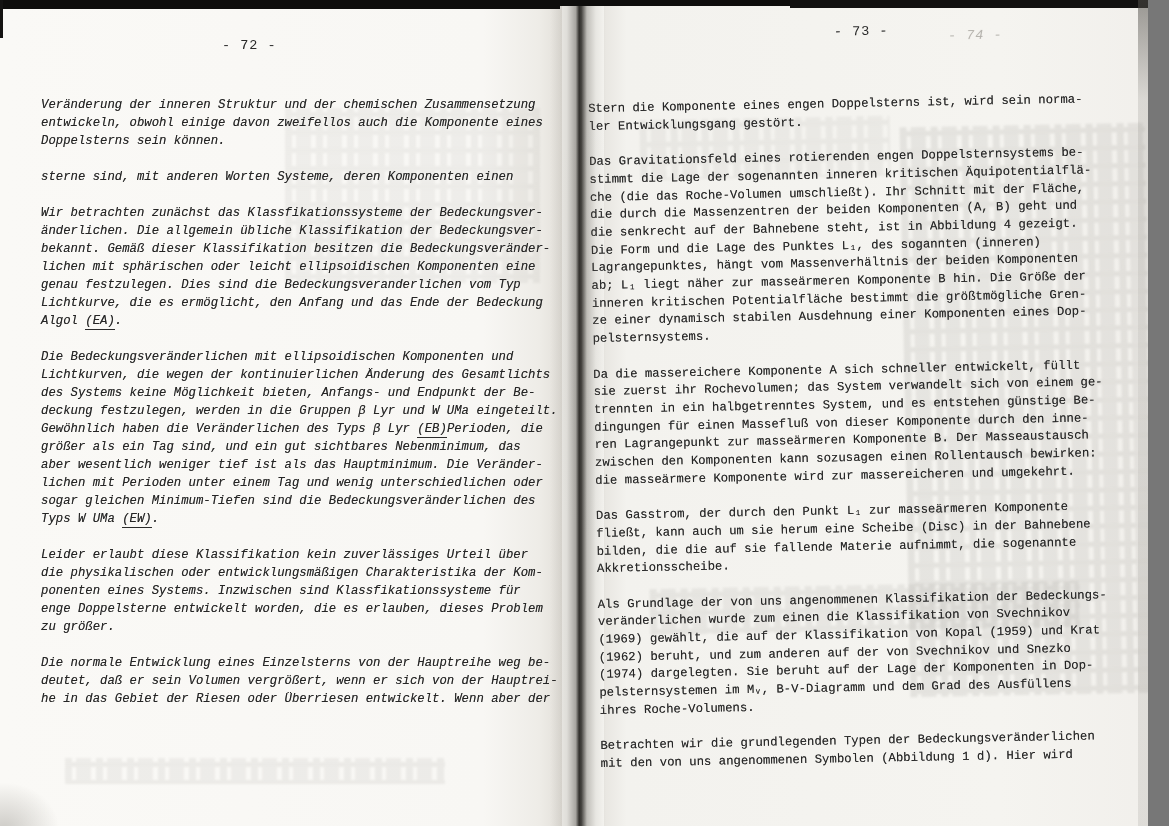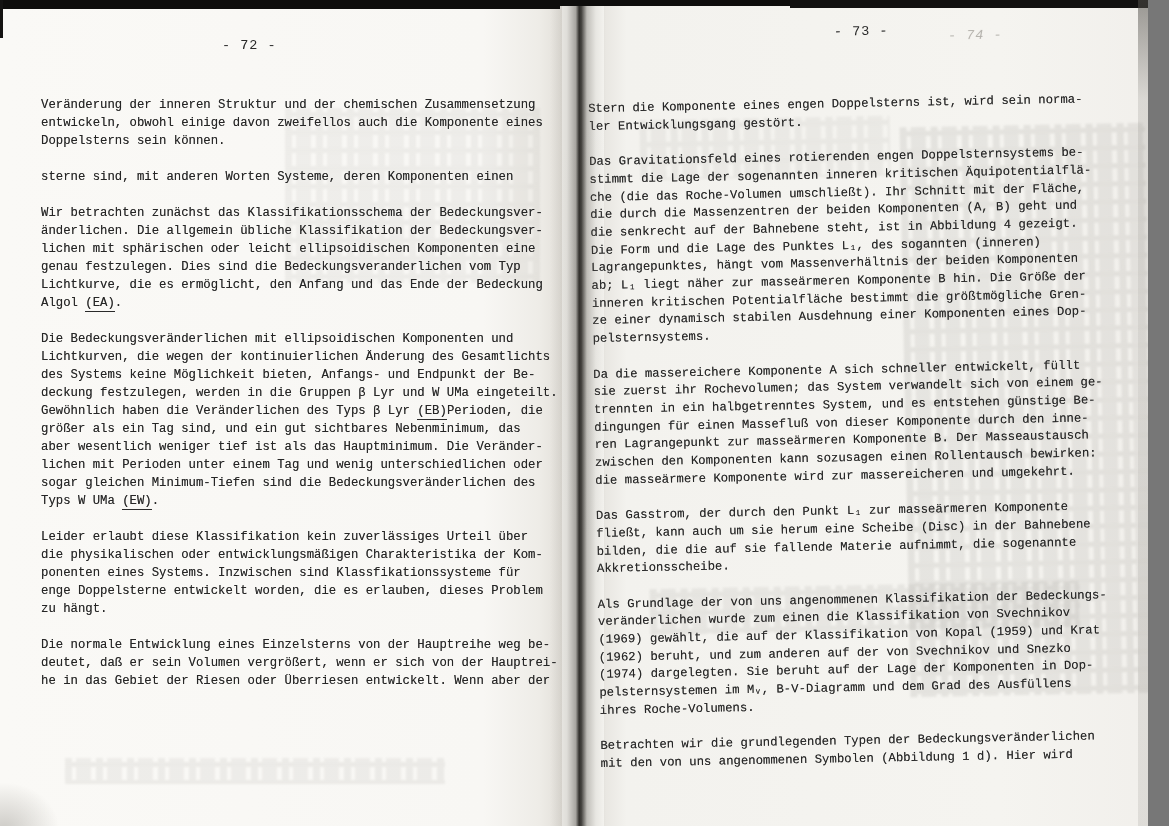--- a/index.html
+++ b/index.html
@@ -36,21 +36,21 @@
     background:linear-gradient(180deg,rgba(80,77,72,0.55) 0%,rgba(110,107,101,0.18) 12%,rgba(120,117,111,0.10) 45%,rgba(120,117,111,0.16) 100%);}
   .corner-smudge{position:absolute;left:-10px;top:782px;width:70px;height:60px;
     background:radial-gradient(ellipse at 20% 80%,rgba(120,116,108,0.35),transparent 70%);}
 
   .pagenum{position:absolute;font-size:13.5px;letter-spacing:1px;color:#2a2a2a;}
   .pagenum-left{left:222px;top:38px;}
   .pagenum-right{left:834px;top:24px;transform:rotate(-1deg);}
   .pagenum-ghost{left:948px;top:28px;color:rgba(125,122,114,0.55);filter:blur(0.6px);transform:rotate(-1deg);font-style:italic;}
 
   .textblock{position:absolute;font-size:12.3px;}
-  .textblock-left{left:41px;top:96px;width:520px;line-height:18px;}
+  .textblock-left{left:41px;top:96px;width:520px;line-height:18px;font-style:italic;}
   .textblock-right{left:588px;top:101px;width:560px;line-height:17.7px;transform:rotate(-1.1deg);transform-origin:0 0;}
   .para{margin:0 0 18px 0;}
   .textblock-right .para{margin-bottom:17.7px;}
   .tline{white-space:pre;text-shadow:0 0 0.5px rgba(38,38,38,0.55);}
   .ul{border-bottom:1.2px solid #2a2a2a;padding-bottom:0.5px;}
 
   .ghost-lines{position:absolute;pointer-events:none;opacity:0.12;filter:blur(1.1px);
     background-image:
       repeating-linear-gradient(90deg,rgba(95,92,86,0.9) 0 7px,transparent 7px 11px,rgba(95,92,86,0.8) 11px 26px,transparent 26px 31px),
       repeating-linear-gradient(180deg,transparent 0 4px,#6e6b64 4px 9px,transparent 9px 18px);
@@ -80,22 +80,23 @@
   <div class="textblock textblock-left">
     <div class="para">
         <div class="tline">Veränderung der inneren Struktur und der chemischen Zusammensetzung</div>
         <div class="tline">entwickeln, obwohl einige davon zweifellos auch die Komponente eines</div>
         <div class="tline">Doppelsterns sein können.</div>
       </div>
     <div class="para">
         <div class="tline">sterne sind, mit anderen Worten Systeme, deren Komponenten einen</div>
       </div>
     <div class="para">
-        <div class="tline">Wir betrachten zunächst das Klassifikationsschema der Bedeckungsver-</div>
+        <div class="tline">Wir betrachten zunächst das Klassfikationssysteme der Bedeckungsver-</div>
         <div class="tline">änderlichen. Die allgemein übliche Klassifikation der Bedeckungsver-</div>
+        <div class="tline">bekannt. Gemäß dieser Klassifikation besitzen die Bedeckungsveränder-</div>
         <div class="tline">lichen mit sphärischen oder leicht ellipsoidischen Komponenten eine</div>
         <div class="tline">genau festzulegen. Dies sind die Bedeckungsveranderlichen vom Typ</div>
         <div class="tline">Lichtkurve, die es ermöglicht, den Anfang und das Ende der Bedeckung</div>
         <div class="tline">Algol <span class="ul">(EA)</span>.</div>
       </div>
     <div class="para">
         <div class="tline">Die Bedeckungsveränderlichen mit ellipsoidischen Komponenten und</div>
         <div class="tline">Lichtkurven, die wegen der kontinuierlichen Änderung des Gesamtlichts</div>
         <div class="tline">des Systems keine Möglichkeit bieten, Anfangs- und Endpunkt der Be-</div>
         <div class="tline">deckung festzulegen, werden in die Gruppen β Lyr und W UMa eingeteilt.</div>
@@ -104,21 +105,21 @@
         <div class="tline">aber wesentlich weniger tief ist als das Hauptminimum. Die Veränder-</div>
         <div class="tline">lichen mit Perioden unter einem Tag und wenig unterschiedlichen oder</div>
         <div class="tline">sogar gleichen Minimum-Tiefen sind die Bedeckungsveränderlichen des</div>
         <div class="tline">Typs W UMa <span class="ul">(EW)</span>.</div>
       </div>
     <div class="para">
         <div class="tline">Leider erlaubt diese Klassifikation kein zuverlässiges Urteil über</div>
         <div class="tline">die physikalischen oder entwicklungsmäßigen Charakteristika der Kom-</div>
         <div class="tline">ponenten eines Systems. Inzwischen sind Klassfikationssysteme für</div>
         <div class="tline">enge Doppelsterne entwickelt worden, die es erlauben, dieses Problem</div>
-        <div class="tline">zu hängt.</div>
+        <div class="tline">zu größer.</div>
       </div>
     <div class="para">
         <div class="tline">Die normale Entwicklung eines Einzelsterns von der Hauptreihe weg be-</div>
         <div class="tline">deutet, daß er sein Volumen vergrößert, wenn er sich von der Hauptrei-</div>
         <div class="tline">he in das Gebiet der Riesen oder Überriesen entwickelt. Wenn aber der</div>
       </div>
   </div>
 
   <div class="pagenum pagenum-right">- 73 -</div>
   <div class="pagenum pagenum-ghost">- 74 -</div>

